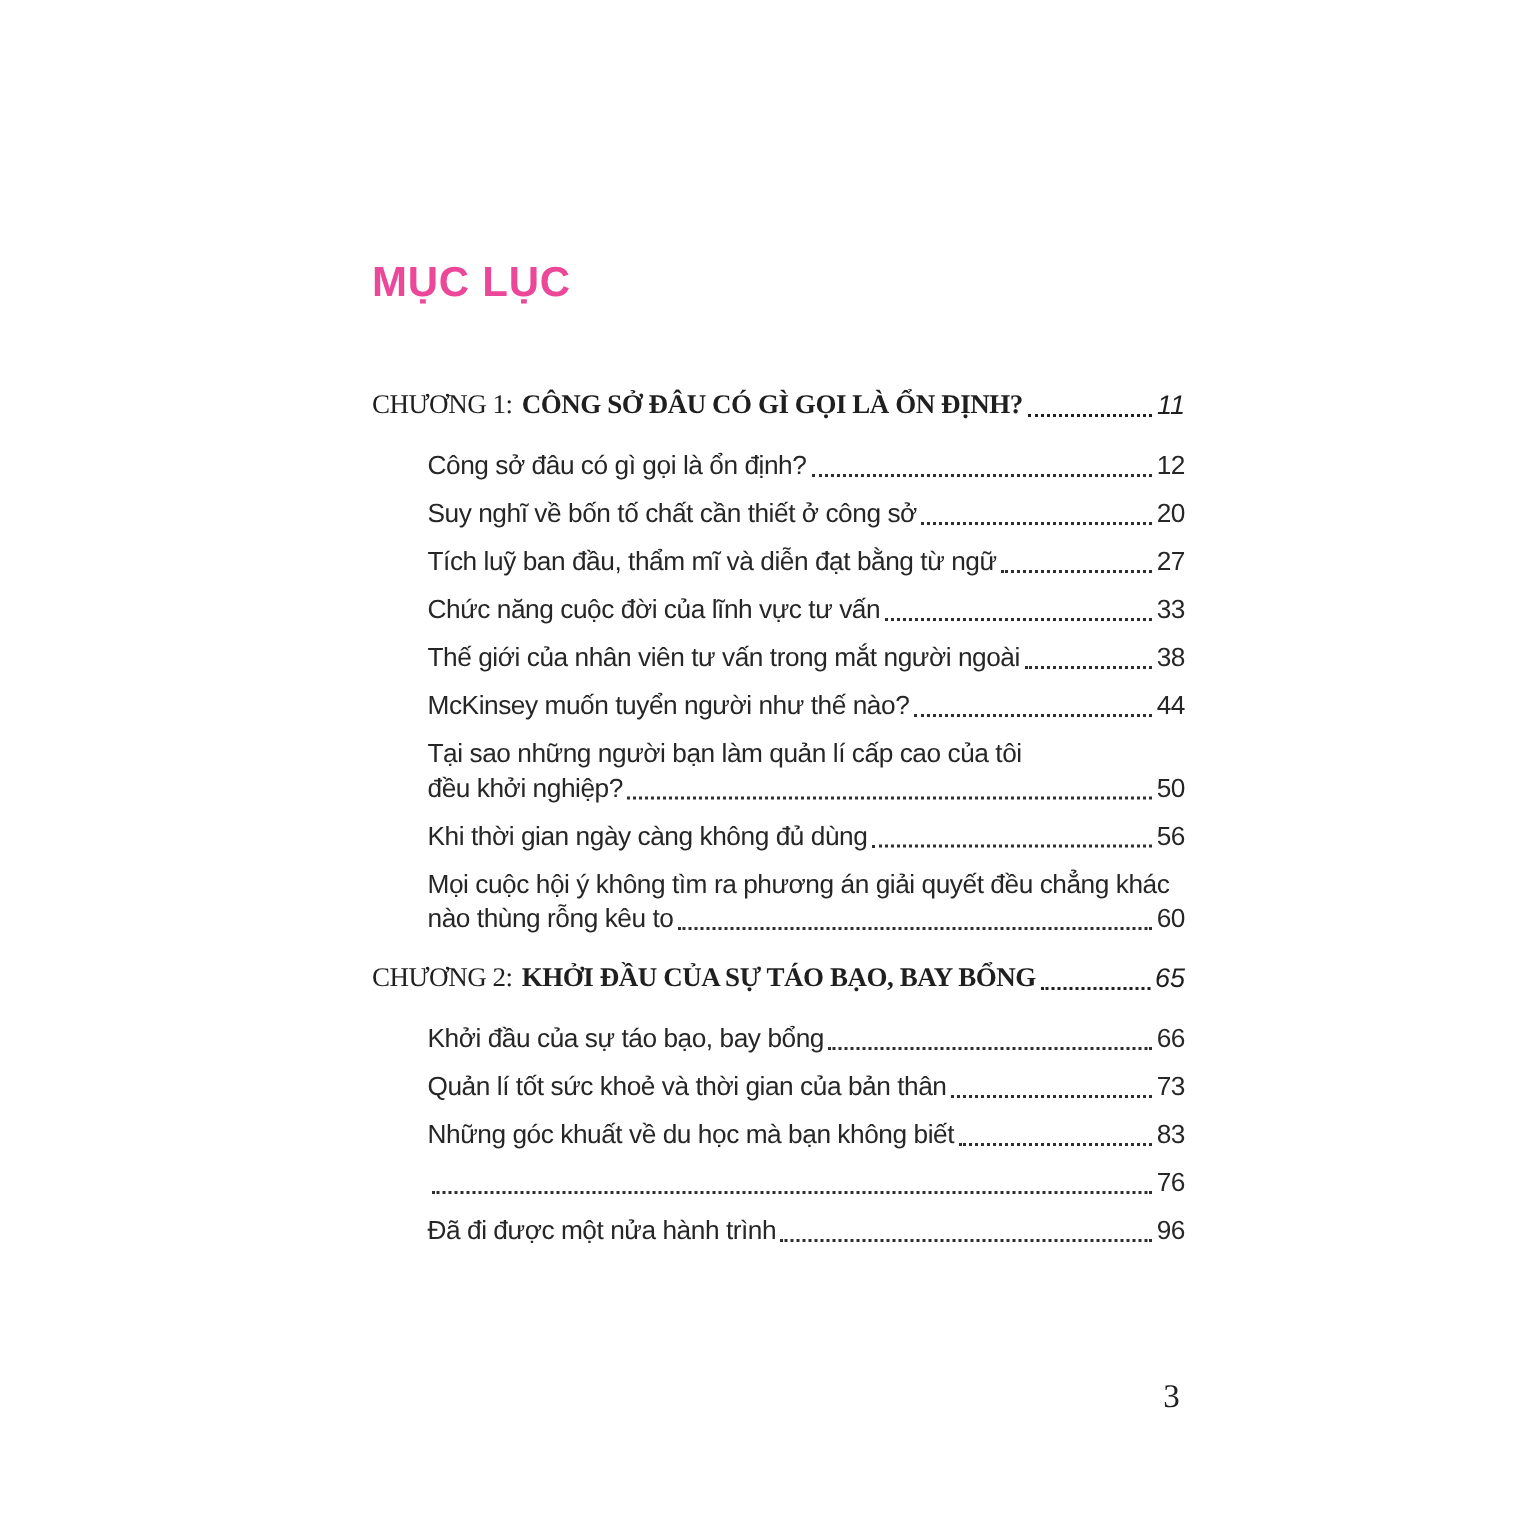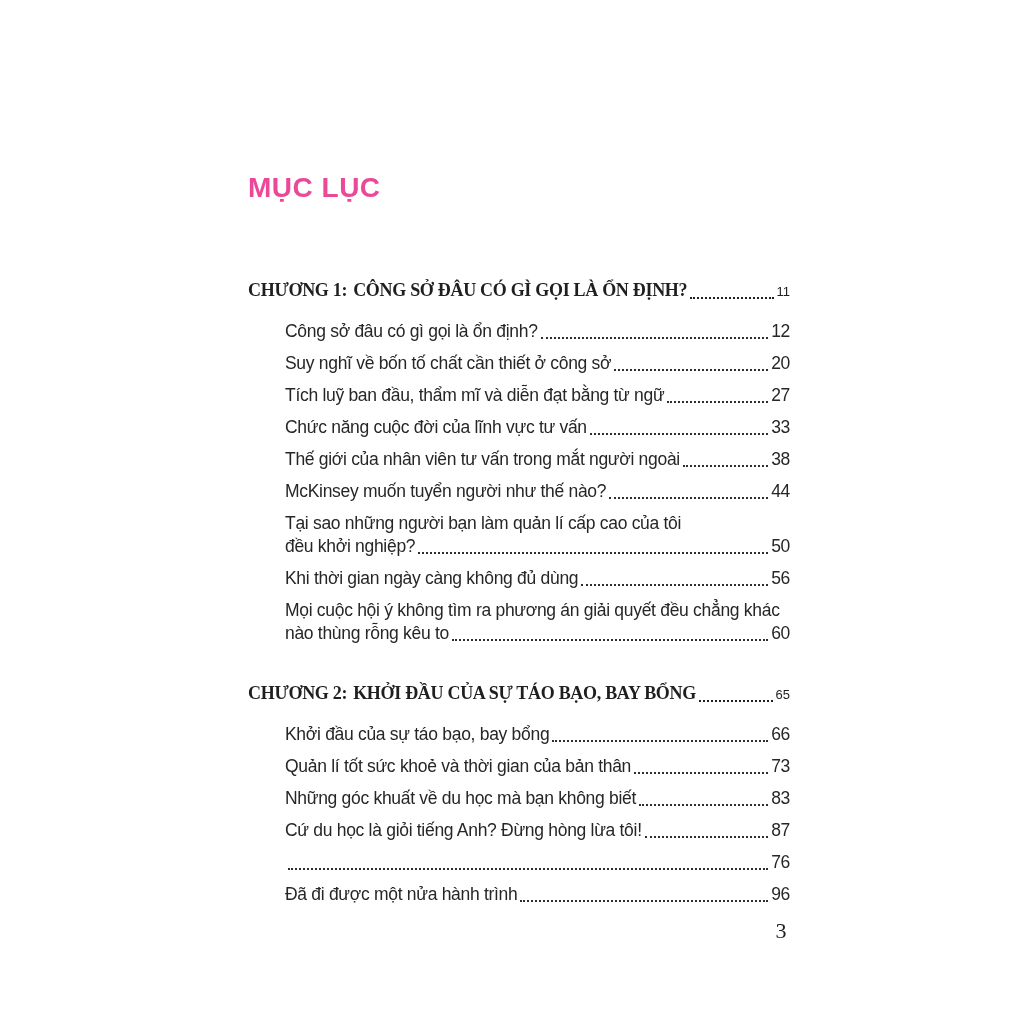--- a/index.html
+++ b/index.html
@@ -41,24 +41,23 @@
     line-height: 27px;
     letter-spacing: -0.3px;
     color: #1f1f1f;
     margin: 0 0 16px 0;
   }
   .chapter-heading.second {
     margin-top: 14px;
     align-items: flex-end;
   }
   .chapter-prefix {
-    font-weight: bold;
+    font-weight: normal;
     margin-right: 6px;
     flex: 0 0 auto;
-    margin-top: 21px;
   }
   .chapter-title {
     font-weight: bold;
     flex: 0 0 auto;
   }
   .entry {
     margin: 0 0 9px 37px;
     font-size: 17.5px;
     line-height: 23px;
     letter-spacing: -0.3px;
@@ -84,24 +83,25 @@
   .chapter-heading .leader {
     border-bottom: 2px dotted #1f1f1f;
     margin-bottom: 5px;
   }
   .epage {
     flex: 0 0 auto;
   }
   .chapter-page {
     flex: 0 0 auto;
     font-family: "Liberation Sans", sans-serif;
-    font-size: 13px;
+    font-size: 18px;
     line-height: 25px;
     font-weight: normal;
     letter-spacing: 0;
+    font-style: italic;
   }
   .folio {
     position: absolute;
     left: 766px;
     top: 918px;
     width: 30px;
     text-align: center;
     font-family: "Liberation Serif", serif;
     font-size: 22px;
     color: #1f1f1f;
@@ -222,27 +222,20 @@
 
 
     <div class="entry">
       <div class="row">
         <span class="etext">Những góc khuất về du học mà bạn không biết</span>
         <span class="leader"></span>
         <span class="epage">83</span>
       </div>
     </div>
 
-    <div class="entry">
-      <div class="row">
-        <span class="etext">Cứ du học là giỏi tiếng Anh? Đừng hòng lừa tôi!</span>
-        <span class="leader"></span>
-        <span class="epage">87</span>
-      </div>
-    </div>
 
     <div class="entry">
       <div class="row">
         <span class="leader"></span>
         <span class="epage">76</span>
       </div>
     </div>
 
     <div class="entry">
       <div class="row">

